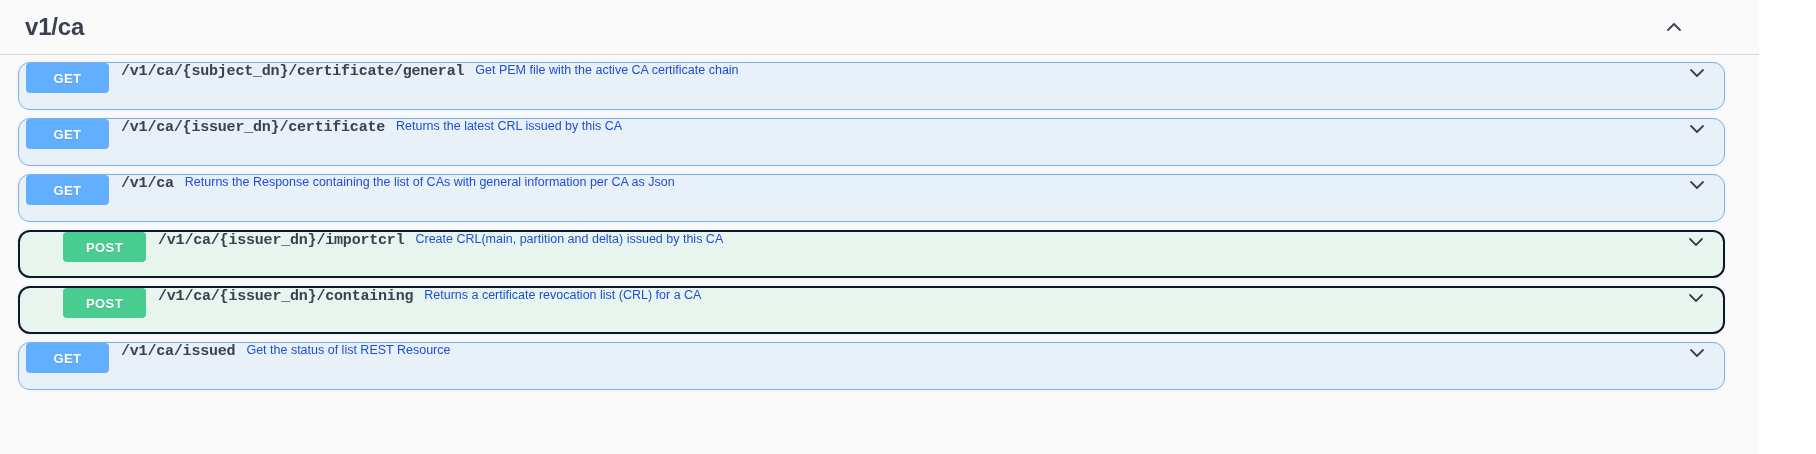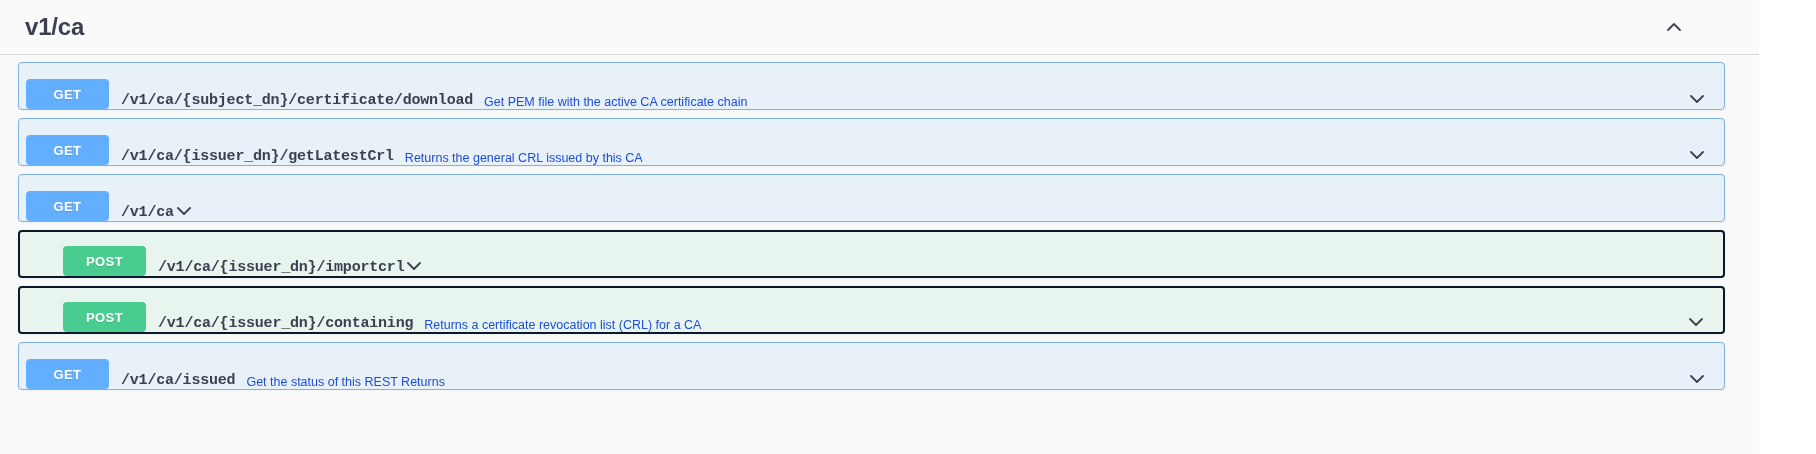--- a/index.html
+++ b/index.html
@@ -72,23 +72,23 @@
     left: 18px;
     top: 62px;
     width: 1707px;
   }
 
   .opblock {
     position: relative;
     box-sizing: border-box;
     height: 48px;
     margin-bottom: 8px;
-    border-radius: 4px;
+    border-radius: 12px;
     display: flex;
-    align-items: flex-end;
+    align-items: flex-start;
     cursor: pointer;
   }
 
   .opblock.get {
     background: #e8f0f8;
     border: 1px solid #81b3e0;
     box-shadow: 0 0 3px rgba(97,175,254,0.18);
   }
   .opblock.post {
     background: #e8f5ee;
@@ -164,53 +164,55 @@
       <svg width="20" height="20" viewBox="0 0 20 20" aria-hidden="true">
         <polyline points="4,13 10,7 16,13" fill="none" stroke="#3b4151" stroke-width="1.8" stroke-linecap="round" stroke-linejoin="round"></polyline>
       </svg>
     </span>
   </div>
 
   <div class="op-list">
 
     <div class="opblock get">
       <span class="op-method">GET</span>
-      <span class="op-path">/v1/ca/{subject_dn}/certificate/download</span>
+      <span class="op-path">/v1/ca/{subject_dn}/certificate/general</span>
       <span class="op-summary">Get PEM file with the active CA certificate chain</span>
       <span class="op-arrow">
         <svg width="20" height="20" viewBox="0 0 20 20" aria-hidden="true">
           <polyline points="4,7 10,13 16,7" fill="none" stroke="#3b4151" stroke-width="1.8" stroke-linecap="round" stroke-linejoin="round"></polyline>
         </svg>
       </span>
     </div>
 
     <div class="opblock get">
       <span class="op-method">GET</span>
-      <span class="op-path">/v1/ca/{issuer_dn}/getLatestCrl</span>
-      <span class="op-summary">Returns the general CRL issued by this CA</span>
+      <span class="op-path">/v1/ca/{issuer_dn}/certificate</span>
+      <span class="op-summary">Returns the latest CRL issued by this CA</span>
       <span class="op-arrow">
         <svg width="20" height="20" viewBox="0 0 20 20" aria-hidden="true">
           <polyline points="4,7 10,13 16,7" fill="none" stroke="#3b4151" stroke-width="1.8" stroke-linecap="round" stroke-linejoin="round"></polyline>
         </svg>
       </span>
     </div>
 
     <div class="opblock get">
       <span class="op-method">GET</span>
       <span class="op-path">/v1/ca</span>
+      <span class="op-summary">Returns the Response containing the list of CAs with general information per CA as Json</span>
       <span class="op-arrow">
         <svg width="20" height="20" viewBox="0 0 20 20" aria-hidden="true">
           <polyline points="4,7 10,13 16,7" fill="none" stroke="#3b4151" stroke-width="1.8" stroke-linecap="round" stroke-linejoin="round"></polyline>
         </svg>
       </span>
     </div>
 
     <div class="opblock post">
       <span class="op-method">POST</span>
       <span class="op-path">/v1/ca/{issuer_dn}/importcrl</span>
+      <span class="op-summary">Create CRL(main, partition and delta) issued by this CA</span>
       <span class="op-arrow">
         <svg width="20" height="20" viewBox="0 0 20 20" aria-hidden="true">
           <polyline points="4,7 10,13 16,7" fill="none" stroke="#3b4151" stroke-width="1.8" stroke-linecap="round" stroke-linejoin="round"></polyline>
         </svg>
       </span>
     </div>
 
     <div class="opblock post">
       <span class="op-method">POST</span>
       <span class="op-path">/v1/ca/{issuer_dn}/containing</span>
@@ -218,21 +220,21 @@
       <span class="op-arrow">
         <svg width="20" height="20" viewBox="0 0 20 20" aria-hidden="true">
           <polyline points="4,7 10,13 16,7" fill="none" stroke="#3b4151" stroke-width="1.8" stroke-linecap="round" stroke-linejoin="round"></polyline>
         </svg>
       </span>
     </div>
 
     <div class="opblock get">
       <span class="op-method">GET</span>
       <span class="op-path">/v1/ca/issued</span>
-      <span class="op-summary">Get the status of this REST Returns</span>
+      <span class="op-summary">Get the status of list REST Resource</span>
       <span class="op-arrow">
         <svg width="20" height="20" viewBox="0 0 20 20" aria-hidden="true">
           <polyline points="4,7 10,13 16,7" fill="none" stroke="#3b4151" stroke-width="1.8" stroke-linecap="round" stroke-linejoin="round"></polyline>
         </svg>
       </span>
     </div>
 
   </div>
 </div>
 

